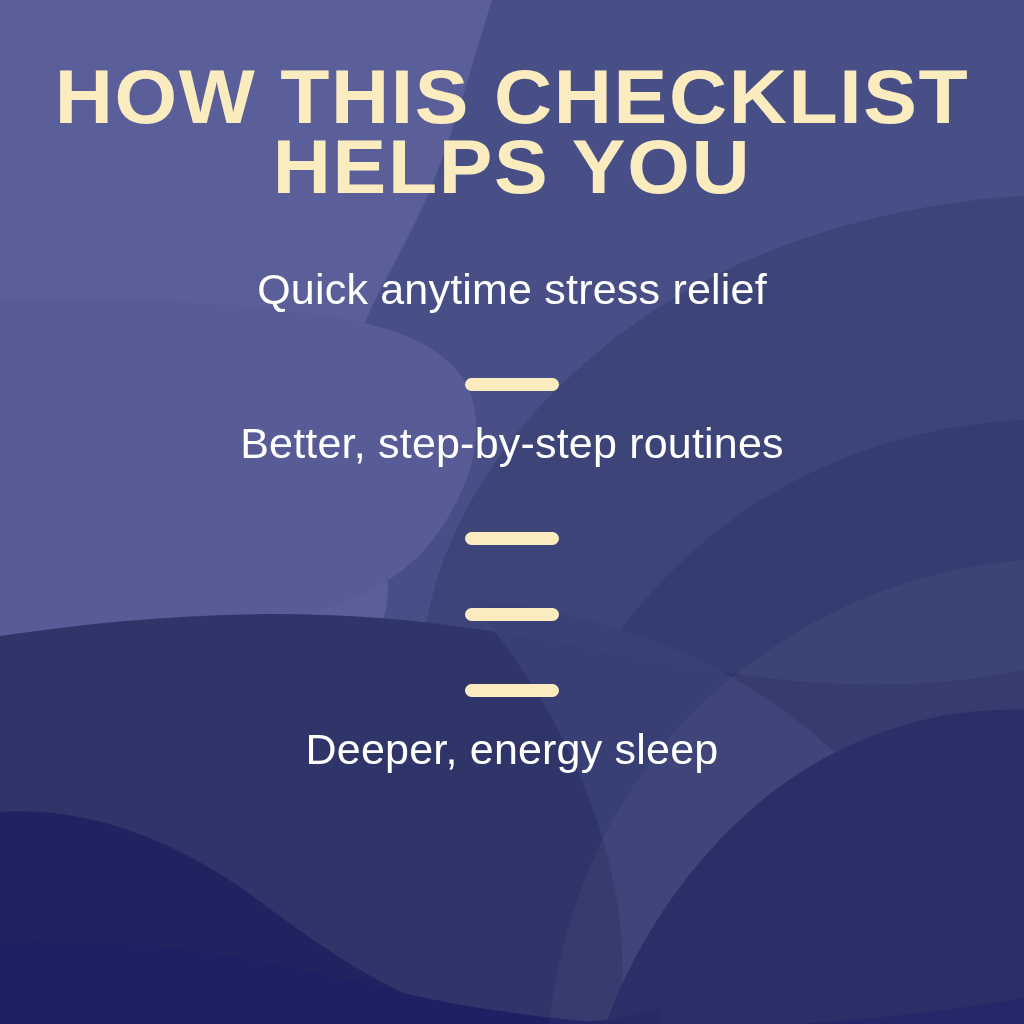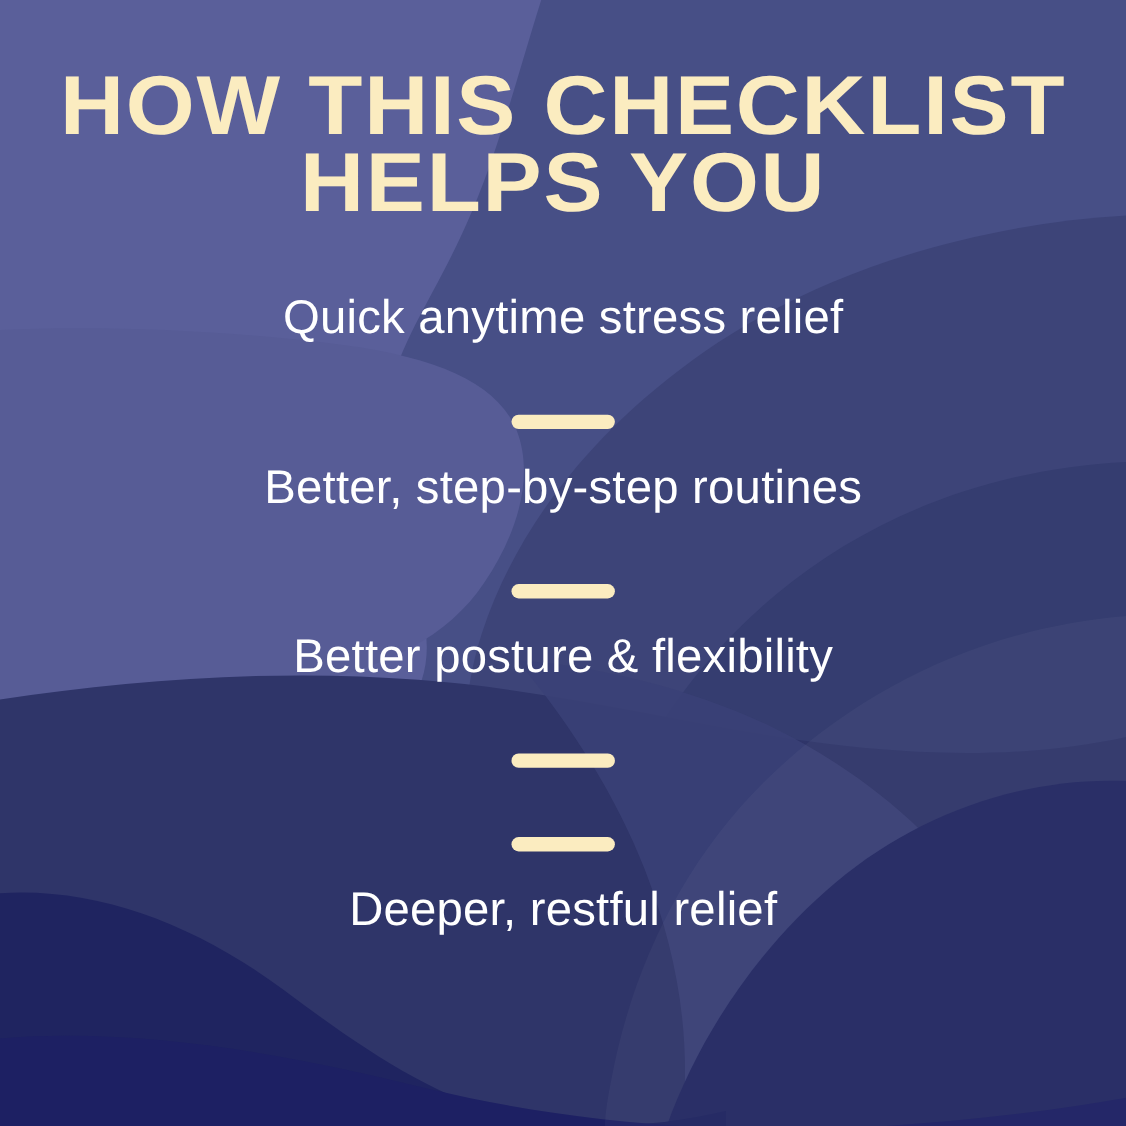--- a/index.html
+++ b/index.html
@@ -178,30 +178,27 @@
         <span class="divider-pill"></span>
       </div>
 
       <div class="benefit-row slot">
         <span class="benefit-text">Better, step-by-step routines</span>
       </div>
       <div class="divider-row">
         <span class="divider-pill"></span>
       </div>
 
+      <div class="divider-row">
+        <span class="divider-pill"></span>
+      </div>
+
+      <div class="divider-row">
+        <span class="divider-pill"></span>
+      </div>
+
       <div class="benefit-row slot">
-        <span class="benefit-text">Better posture &amp; flexibility</span>
-      </div>
-      <div class="divider-row">
-        <span class="divider-pill"></span>
-      </div>
-
-      <div class="divider-row">
-        <span class="divider-pill"></span>
-      </div>
-
-      <div class="benefit-row slot">
-        <span class="benefit-text">Deeper, restful relief</span>
+        <span class="benefit-text">Deeper, energy sleep</span>
       </div>
 
     </div>
   </div>
 </div>
 
 </body></html>

